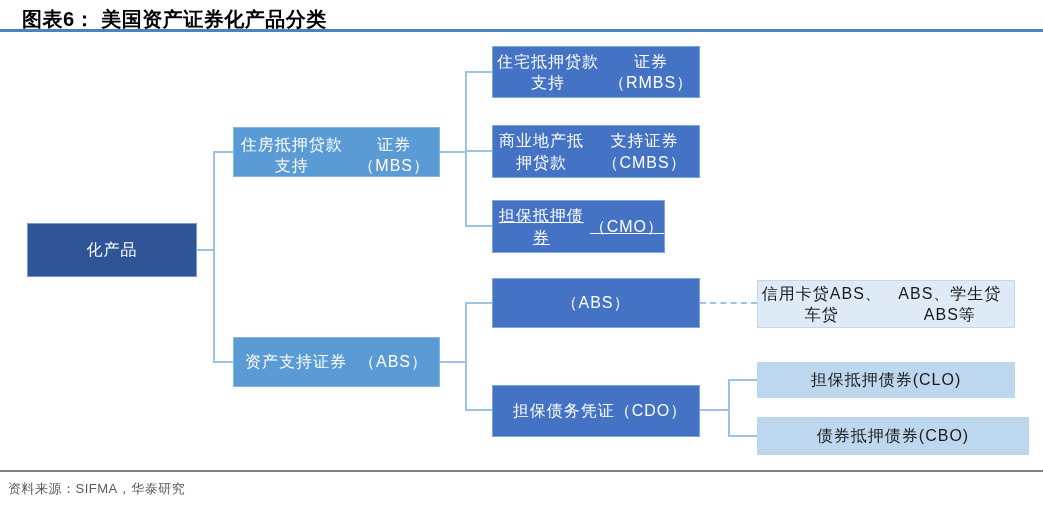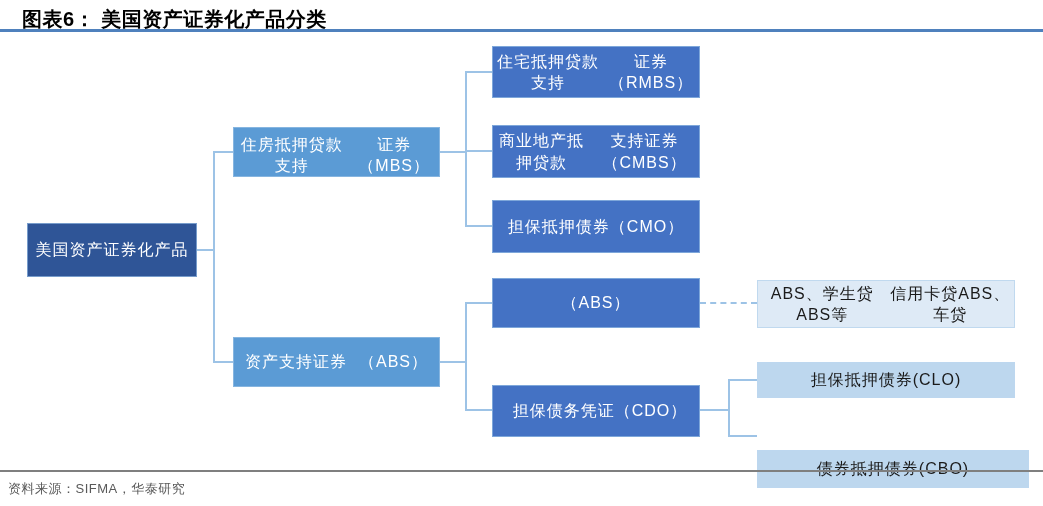--- a/index.html
+++ b/index.html
@@ -33,61 +33,60 @@
 </style>
 </head>
 <body>
 
 <div class="stage">
 
   <div class="fig-title">图表6：  美国资产证券化产品分类</div>
   <div class="title-rule"></div>
 
   <div class="node" style="left: 27px; top: 223px; width: 170px; height: 54px; background-color: rgb(47, 85, 151);">
-    <span>美国资产证券</span>
     <span>化产品</span>
   </div>
 
   <div class="node" style="left: 233px; top: 127px; width: 207px; height: 50px; background-color: rgb(91, 155, 213); align-items: flex-end;">
     <span>住房抵押贷款支持</span>
     <span>证券（MBS）</span>
   </div>
   <div class="node" style="left: 233px; top: 337px; width: 207px; height: 50px; background-color: rgb(91, 155, 213); gap: 12px;">
     <span>资产支持证券</span>
     <span>（ABS）</span>
   </div>
 
   <div class="node" style="left: 492px; top: 46px; width: 208px; height: 52px; background-color: rgb(68, 114, 196);">
     <span>住宅抵押贷款支持</span>
     <span>证券（RMBS）</span>
   </div>
   <div class="node" style="left: 492px; top: 125px; width: 208px; height: 53px; background-color: rgb(68, 114, 196); justify-content: flex-end;">
     <span>商业地产抵押贷款</span>
     <span>支持证券（CMBS）</span>
   </div>
-  <div class="node" style="left: 492px; top: 200px; width: 208px; height: 53px; background-color: rgb(68, 114, 196);">
+  <div class="node" style="left: 492px; top: 200px; width: 173px; height: 53px; background-color: rgb(68, 114, 196); text-decoration: underline;">
     <span>担保抵押债券</span>
     <span>（CMO）</span>
   </div>
   <div class="node" style="left: 492px; top: 278px; width: 208px; height: 50px; background-color: rgb(68, 114, 196);">
     <span>（ABS）</span>
   </div>
   <div class="node" style="left: 492px; top: 385px; width: 208px; height: 52px; background-color: rgb(68, 114, 196); padding-left: 8px;">
     <span>担保债务凭证</span>
     <span>（CDO）</span>
   </div>
 
   <div class="node light" style="left: 757px; top: 280px; width: 258px; height: 48px; background-color: rgb(222, 234, 246);">
+    <span>信用卡贷ABS、车贷</span>
     <span>ABS、学生贷ABS等</span>
-    <span>信用卡贷ABS、车贷</span>
   </div>
   <div class="node light" style="left: 757px; top: 362px; width: 258px; height: 36px; background-color: rgb(189, 215, 238);">
     <span>担保抵押债券(CLO)</span>
   </div>
-  <div class="node light" style="left: 757px; top: 417px; width: 272px; height: 38px; background-color: rgb(189, 215, 238); margin-top: 33px;">
+  <div class="node light" style="left: 757px; top: 417px; width: 272px; height: 38px; background-color: rgb(189, 215, 238);">
     <span>债券抵押债券(CBO)</span>
   </div>
 
   <div class="line" style="left:197px;top:249px;width:16px;height:2px;"></div>
   <div class="line" style="left:213px;top:151px;width:2px;height:212px;"></div>
   <div class="line" style="left:213px;top:151px;width:20px;height:2px;"></div>
   <div class="line" style="left:213px;top:361px;width:20px;height:2px;"></div>
 
   <div class="line" style="left:440px;top:151px;width:25px;height:2px;"></div>
   <div class="line" style="left:465px;top:71px;width:2px;height:156px;"></div>

